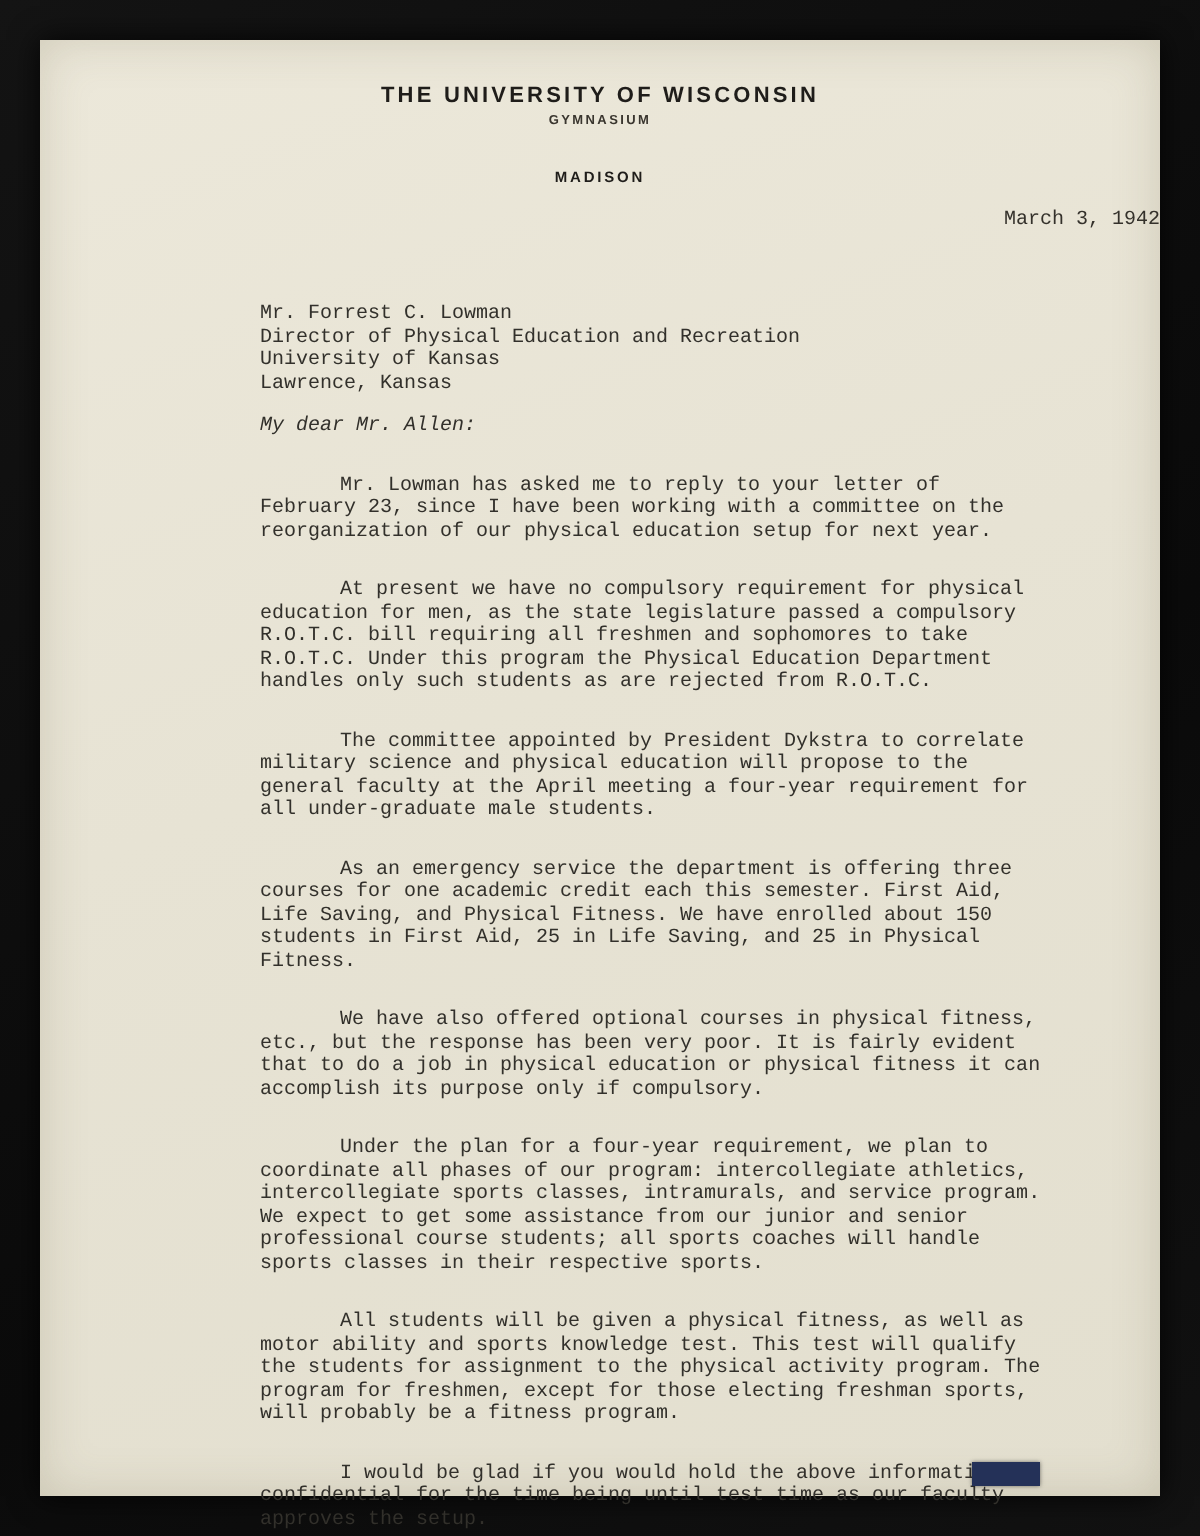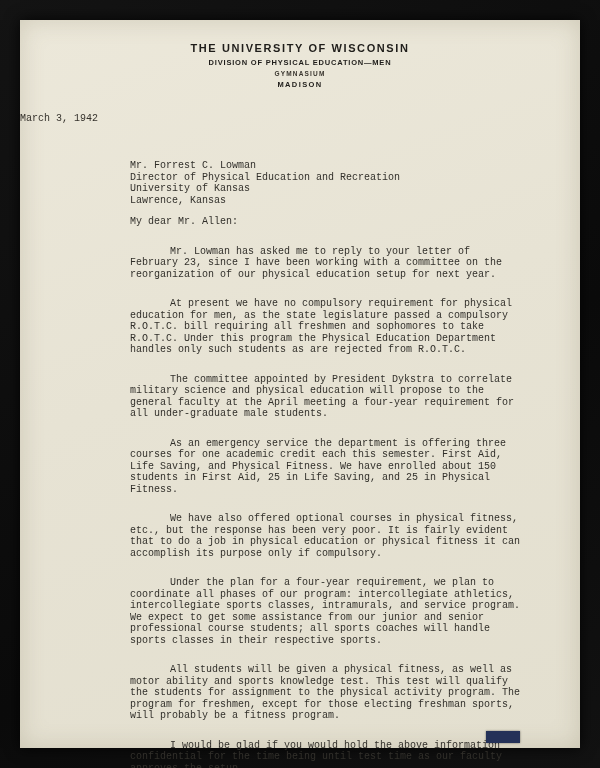--- a/index.html
+++ b/index.html
@@ -48,42 +48,43 @@
     font-weight: bold;
     font-size: 6.5px;
     letter-spacing: 1.2px;
     margin-top: 3px;
     color: #3a362f;
   }
   .lh4 {
     font-weight: bold;
     font-size: 7.5px;
     letter-spacing: 1.4px;
-    margin-top: 3px;
+    margin-top: 20px;
   }
   
   .date {
-    margin-top: 24px;
-    text-align: left;
+    margin-top: 12px;
+    text-align: right;
     font-family: "Liberation Mono", "DejaVu Sans Mono", monospace;
     font-size: 10px;
     color: #34312b;
   }
   .content {
     margin: 36px 58px 0 110px;
     font-family: "Liberation Mono", "DejaVu Sans Mono", monospace;
     font-size: 10px;
     line-height: 11.5px;
     color: #32302b;
   }
   .recipient div {
     white-space: nowrap;
   }
   .salutation {
     margin-top: 10px;
+    font-style: italic;
   }
   .content p {
     margin: 18px 0 0 0;
     text-indent: 40px;
     text-align: left;
   }
   
   .closing {
     margin-top: 9px;
     margin-left: 258px;
@@ -120,21 +121,20 @@
   }
 </style>
 </head>
 <body>
 
 <div class="scan-frame">
   <div class="paper">
 
     <div class="letterhead">
       <div class="lh1">THE UNIVERSITY OF WISCONSIN</div>
-      <div class="lh2">DIVISION OF PHYSICAL EDUCATION—MEN</div>
       <div class="lh3">GYMNASIUM</div>
       <div class="lh4">MADISON</div>
     </div>
 
     <div class="date">March 3, 1942</div>
 
     <div class="content">
 
       <div class="recipient">
         <div>Mr. Forrest C. Lowman</div>

